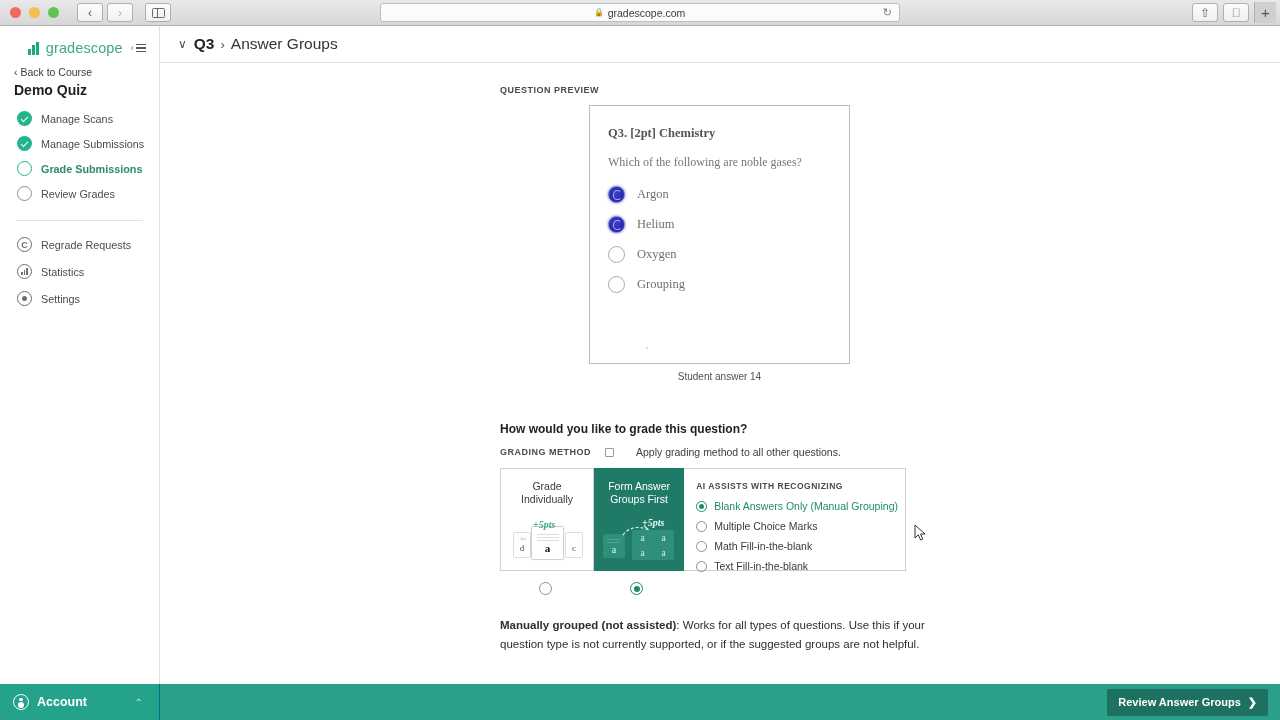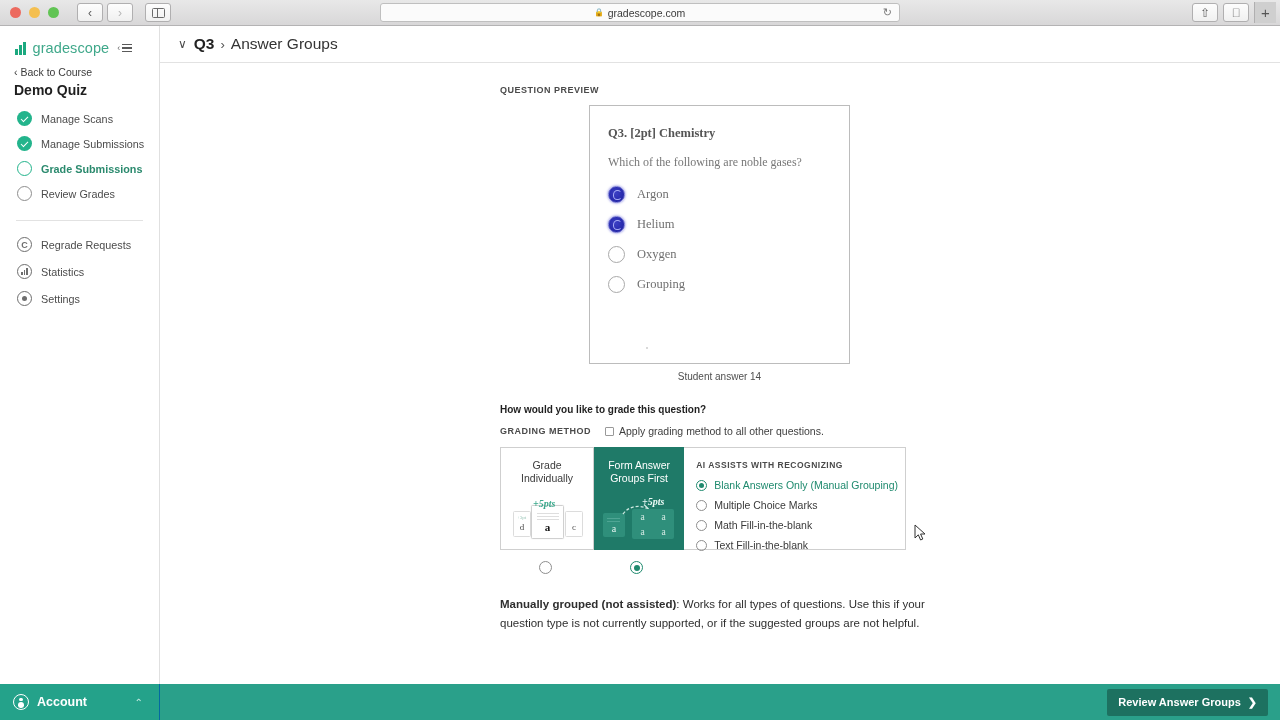--- a/index.html
+++ b/index.html
@@ -52,21 +52,21 @@
   }
 
   
   .app { display:flex; width:1280px; height:694px; position:relative; }
 
   
   .sidebar {
     width:160px; background:#ffffff; border-right:1px solid #e0e0e0;
     position:relative; flex-shrink:0;
   }
-  .brand { display:flex; align-items:center; padding:14px 0 0 15px; }
+  .brand { display:flex; align-items:center; padding:14px 0 0 15px;justify-content:center; }
   .logo-bars { display:flex; align-items:flex-end; gap:1.5px; height:13px; margin-right:7px; }
   .logo-bars i { width:2.5px; background:#1ba97f; display:block; }
   .lb1{height:6px;} .lb2{height:10px;} .lb3{height:13px;}
   .brand-name { font-size:14.5px; color:#3fa88a; letter-spacing:.1px; }
   .collapse-ctl { margin-left:8px; display:flex; align-items:center; gap:2px; color:#6a6a6a; }
   .collapse-ctl .chev { font-size:9px; }
   .hamb { display:flex; flex-direction:column; gap:2px; }
   .hamb i { width:10px; height:1.4px; background:#5a5a5a; display:block; }
 
   .back-link {
@@ -148,23 +148,23 @@
   .bub.filled:after {
     content:""; position:absolute; left:4px; top:3px; width:7px; height:8px;
     border:1.3px solid rgba(190,195,255,.85); border-radius:50% 50% 45% 45%;
     border-right-color:transparent;
   }
   .pv-opt-label { font-size:12.5px; color:#6f6f6f; }
   .speck { position:absolute; left:56px; bottom:14px; width:2px; height:2px; background:#ccc; border-radius:50%; }
   .pv-caption { text-align:center; font-size:10px; color:#4f4f4f; margin-top:7px; width:261px; margin-left:89px; }
 
   
-  .gm-heading { font-size:10px; font-weight:bold; color:#1f1f1f; margin-top:22px; }
+  .gm-heading { font-size:12px; font-weight:bold; color:#1f1f1f; margin-top:40px; }
   .gm-row { display:flex; align-items:center; gap:14px; margin-top:10px; }
-  .cb-line { display:flex; align-items:center; gap:5px; }
+  .cb-line { display:flex; align-items:center; gap:22px; }
   .cb-box { width:9px; height:9px; border:1px solid #999; background:#fff; border-radius:1px; }
   .cb-text { font-size:10.5px; color:#3e3e3e; }
 
   .cards { display:flex; margin-top:10px; width:406px; height:103px; }
   .card {
     border:1px solid #cfcfcf; background:#fff;
     display:flex; flex-direction:column; align-items:center;
     padding-top:11px; position:relative;
   }
   .card-a { width:95px; }

